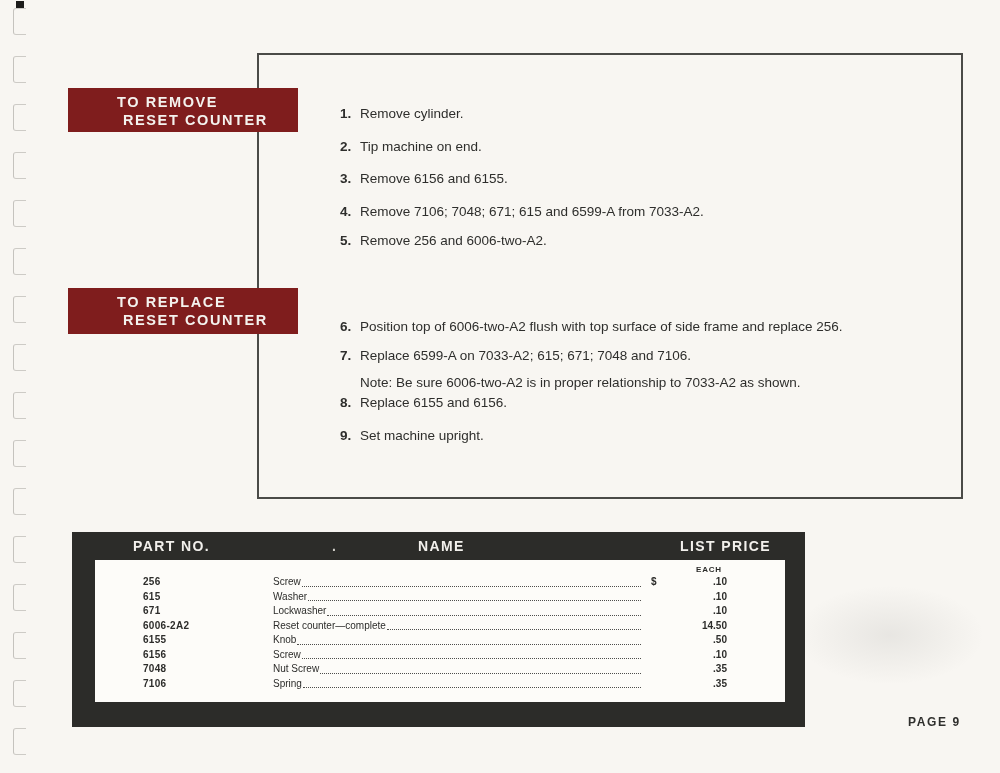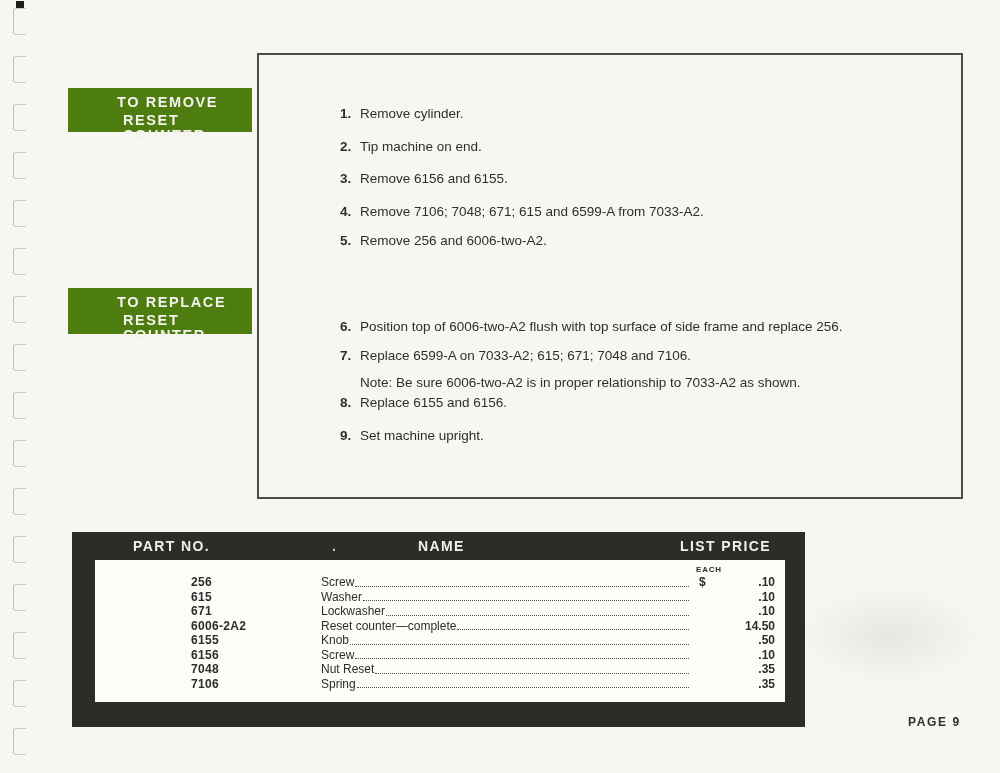--- a/index.html
+++ b/index.html
@@ -34,22 +34,22 @@
 
   
   .outline-box {
     position: absolute; left: 257px; top: 53px; width: 706px; height: 446px;
     border: 2px solid #4b4b48;
     background: transparent;
   }
 
   
   .title-bar {
-    position: absolute; left: 68px; width: 184px;
-    background: #4d7c0f;
+    position: absolute; left: 68px; width: 230px;
+    background: #7f1d1d;
     color: #f4f2ee;
     font-weight: bold;
     font-size: 14.5px;
     letter-spacing: 1.6px;
     padding: 7px 0 7px 49px;
     line-height: 15px;
   }
   .title-bar-1 { top: 88px; height: 44px; }
   .title-bar-2 { top: 288px; height: 46px; }
   .title-line2 { display: block; margin-left: 6px; margin-top: 3px; }
@@ -82,21 +82,21 @@
 
   .table-panel {
     position: absolute; left: 23px; top: 28px; width: 690px; height: 142px;
     background: #fdfcf9;
   }
   .each-label {
     position: absolute; left: 601px; top: 5px;
     font-size: 8px; font-weight: bold; letter-spacing: 0.8px; color: #2c2c2a;
   }
   .rows { position: absolute; left: 0; top: 15px; width: 690px; }
-  .p-row { display: flex; height: 14.5px; font-size: 12px; line-height: 14.5px; padding-left: 48px; }
+  .p-row { display: flex; height: 14.5px; font-size: 10px; line-height: 14.5px; }
   .c-part { flex: 0 0 178px; padding-left: 48px; font-weight: bold; letter-spacing: 0.3px; }
   .c-name { flex: 0 0 370px; display: flex; }
   .c-name .nm { white-space: nowrap; }
   .leader { flex: 1; border-bottom: 1.6px dotted #4e4e4c; margin: 0 2px 3px 1px; }
   .c-price { flex: 0 0 84px; position: relative; text-align: right; font-weight: bold; }
   .c-price .cur { position: absolute; left: 8px; top: 0; }
 
   
   .page-number {
     position: absolute; left: 908px; top: 715px;
@@ -243,21 +243,21 @@
           <span class="c-name">
               <span class="nm">Screw</span>
               <span class="leader"></span>
             </span>
           <span class="c-price"><span>.10</span></span>
         </div>
 
         <div class="p-row">
           <span class="c-part">7048</span>
           <span class="c-name">
-              <span class="nm">Nut Reset</span>
+              <span class="nm">Nut Screw</span>
               <span class="leader"></span>
             </span>
           <span class="c-price"><span>.35</span></span>
         </div>
 
         <div class="p-row">
           <span class="c-part">7106</span>
           <span class="c-name">
               <span class="nm">Spring</span>
               <span class="leader"></span>

